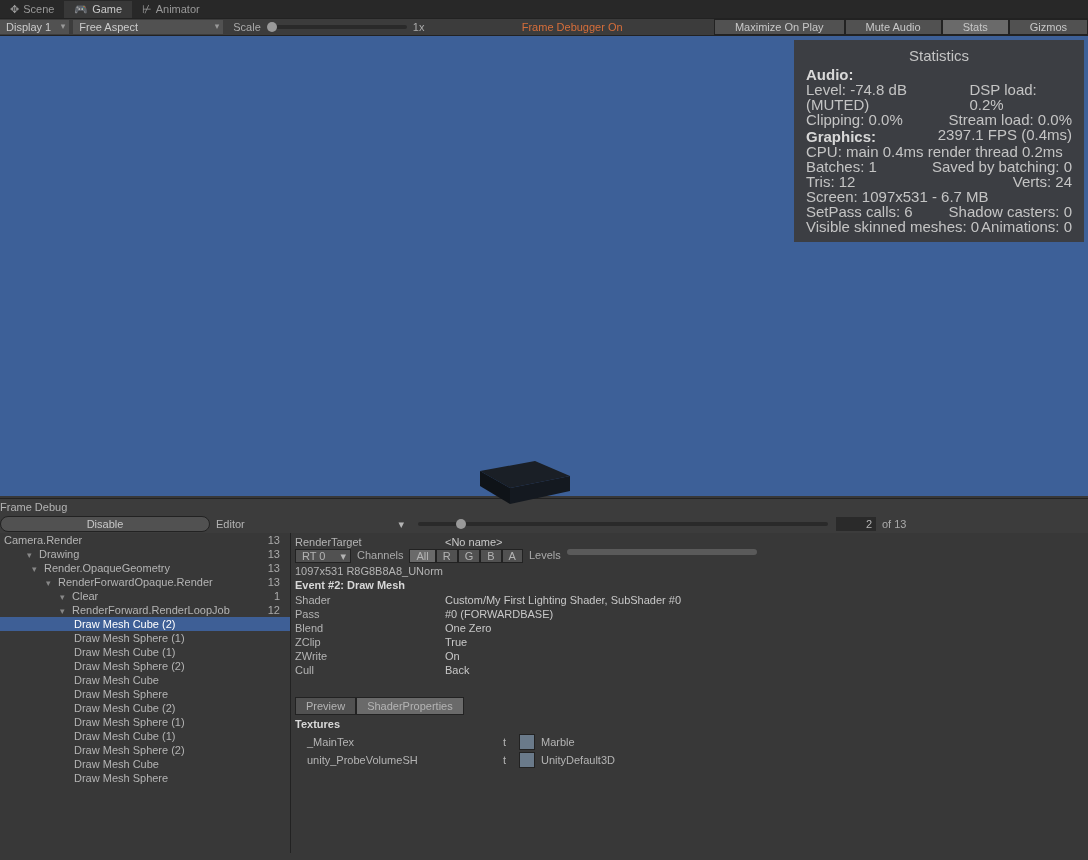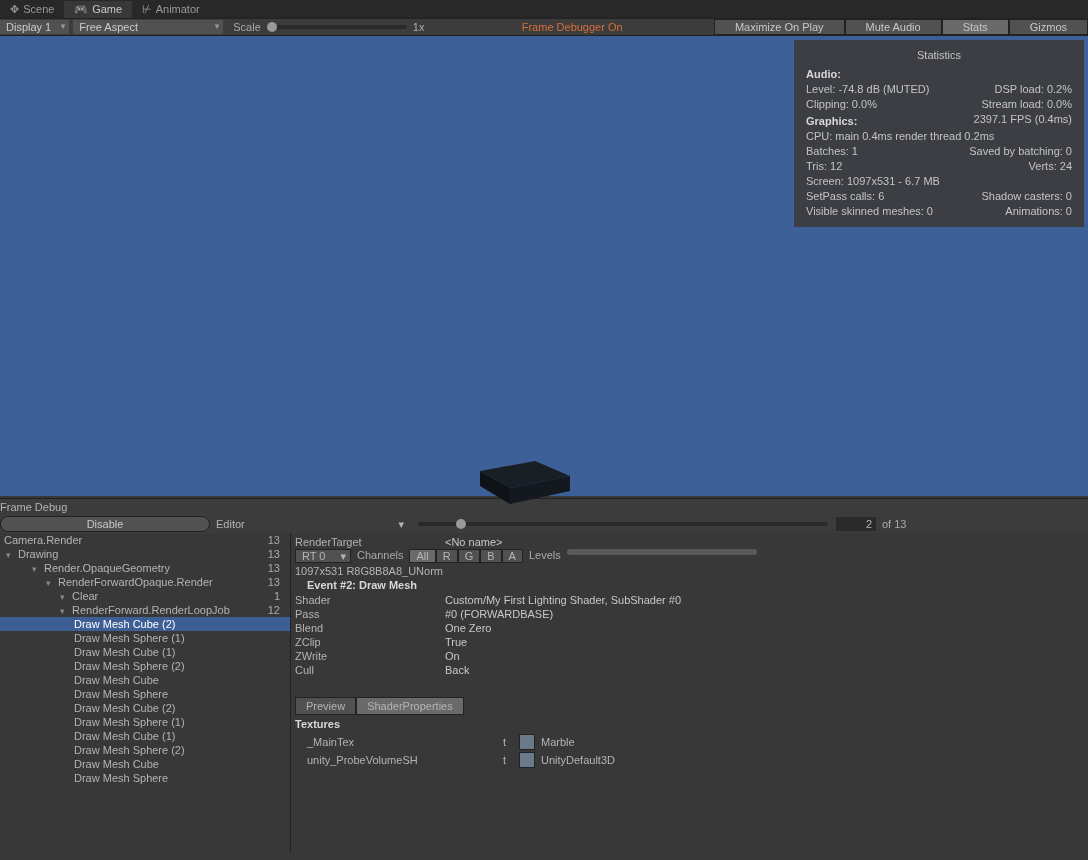--- a/index.html
+++ b/index.html
@@ -10,21 +10,21 @@
 .toolbar { display:flex; background:#3c3c3c; height:18px; align-items:center; border-top:1px solid #222; border-bottom:1px solid #222; }
 .dd { background:#515151; padding:1px 18px 1px 6px; position:relative; margin-right:4px; color:#ccc; }
 .dd::after { content:"▾"; position:absolute; right:4px; font-size:9px; color:#999; }
 .lbl { padding:0 6px; color:#aaa; }
 .slider { height:4px; width:140px; background:#2a2a2a; position:relative; border-radius:2px; }
 .slider .knob { position:absolute; width:10px; height:10px; background:#999; border-radius:50%; top:-3px; left:0; }
 .btn { padding:1px 20px; background:#515151; color:#c8c8c8; cursor:pointer; border:1px solid #222; }
 .btn.sel { background:#6a6a6a; }
 .warn { color:#d66e3a; }
 .viewport { background:#3d6098; width:100%; height:460px; position:relative; }
-.stats { position:absolute; right:4px; top:4px; background:rgba(60,60,60,0.92); padding:8px 12px; width:290px; font-size:11px; line-height:15px; color:#c4c4c4; }
+.stats { position:absolute; right:4px; top:4px; background:rgba(60,60,60,0.92); padding:8px 12px; width:290px; font-size:15px; line-height:15px; color:#c4c4c4; }
 .stats-title { text-align:center; margin-bottom:4px; }
 .stats-h { color:#d8d8d8; font-weight:bold; margin-top:2px; }
 .stats-row { display:flex; justify-content:space-between; }
 .fd-title { background:#3c3c3c; padding:2px 0; margin-top:2px; border-top:1px solid #222;}
 .fd-bar { display:flex; background:#3c3c3c; height:18px; align-items:center; }
 .fd-bar .disable { text-align:center; flex:0 0 210px;border-radius:8px; }
 .fd-bar .editor { flex:0 0 200px; padding-left:6px; position:relative; }
 .fd-bar .editor::after { content:"▾"; position:absolute; right:6px; }
 .fd-slider { flex:0 0 410px; height:4px; background:#2a2a2a; position:relative; margin:0 8px; border-radius:2px;}
 .fd-slider .knob { position:absolute; width:10px; height:10px; background:#999; border-radius:50%; top:-3px; left:38px; }
@@ -36,21 +36,21 @@
 .tree-row .name { overflow:hidden; text-overflow:ellipsis; }
 .tree-row .cnt { padding-right:6px; color:#aaa; }
 .fold::before { content:"▾"; font-size:9px; margin-right:2px; color:#888; display:inline-block; width:10px; }
 .details { flex:1; background:#383838; padding:2px 4px; border-left:1px solid #222; }
 .drow { display:flex; padding:1px 0; }
 .drow .k { width:150px; }
 .drow .v { color:#c8c8c8; }
 .ch-btns { display:flex; gap:0; margin-bottom:2px; }
 .ch-btn { padding:0 6px; background:#515151; border:1px solid #222; cursor:pointer; }
 .ch-btn.sel { background:#6a6a6a; }
-.ev { color:#d8d8d8; font-weight:bold; padding:2px 0;margin-left:12px; }
+.ev { color:#d8d8d8; font-weight:bold; padding:2px 0; }
 .pv-tabs { display:flex; margin-top:20px; }
 .pv-tab { padding:2px 10px; background:#515151; cursor:pointer; border:1px solid #222; }
 .pv-tab.sel { background:#6a6a6a; }
 .tex-h { color:#d8d8d8; font-weight:bold; padding:3px 0; }
 .tex-row { display:flex; align-items:center; padding:1px 0 1px 12px; gap:6px; }
 .tex-ic { width:16px; height:16px; background:#6a7a8a; border:1px solid #222; }
 .cube { position:absolute; left:475px; top:410px; width:100px; height:60px; }
 .lvl-slider{ height:6px; width:190px; background:#5a5a5a; border-radius:3px; display:inline-block; vertical-align:middle;}
 </style>
 </head>
@@ -141,21 +141,21 @@
   <div class="lbl">of 13</div>
 </div>
 
 <div class="split">
   <div class="tree" id="tree">
       <div class="tree-row">
         <span class="name " style="padding-left:4px">Camera.Render</span>
         <span class="cnt">13</span>
       </div>
       <div class="tree-row">
-        <span class="name fold" style="padding-left:6px">Drawing</span>
+        <span class="name fold" style="padding-left:27px">Drawing</span>
         <span class="cnt">13</span>
       </div>
       <div class="tree-row">
         <span class="name fold" style="padding-left:32px">Render.OpaqueGeometry</span>
         <span class="cnt">13</span>
       </div>
       <div class="tree-row">
         <span class="name fold" style="padding-left:46px">RenderForwardOpaque.Render</span>
         <span class="cnt">13</span>
       </div>

